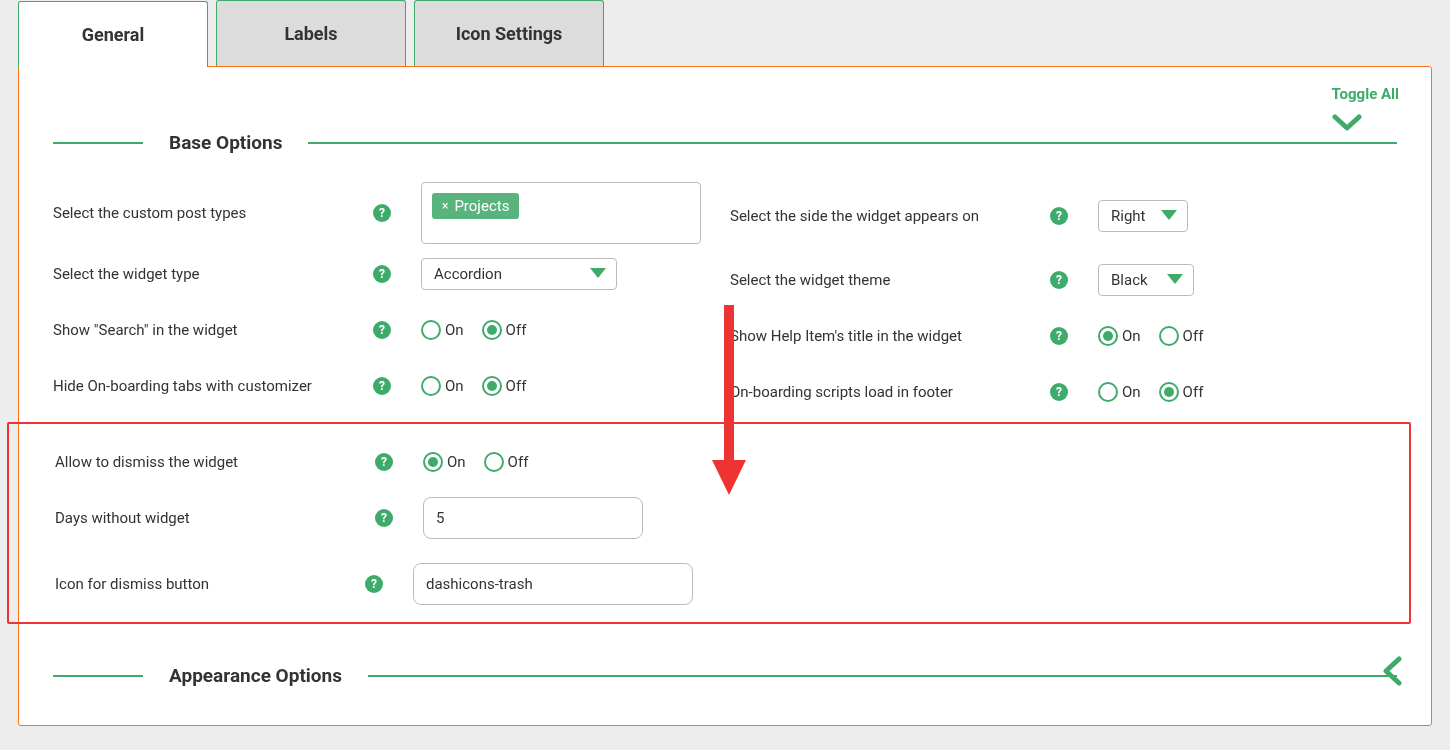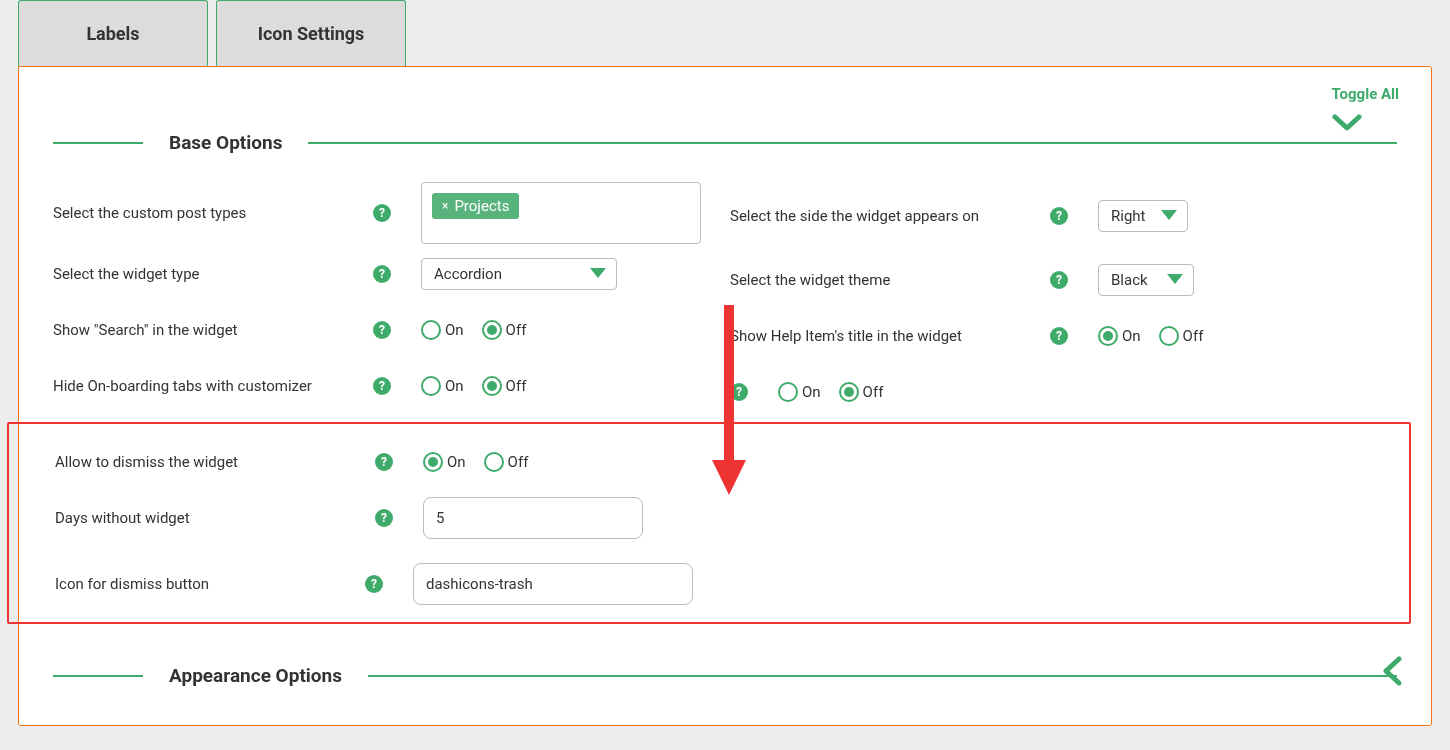--- a/index.html
+++ b/index.html
@@ -209,20 +209,21 @@
   }
 
   svg { display:block; }
 </style>
 </head>
 <body>
 
 
 
 <div class="tabs">
+  <div class="tab active">General</div>
   <div class="tab">Labels</div>
   <div class="tab">Icon Settings</div>
 </div>
 
 <div class="panel">
 
   <div class="toggle-all">
     <span>Toggle All</span>
     <span class="chev">
       <svg width="30" height="20" viewBox="0 0 30 20">
@@ -329,20 +330,21 @@
         <span class="help">?</span>
         <div class="radio-group">
           <span class="radio checked"></span>
           <span class="radio-label">On</span>
           <span class="radio"></span>
           <span class="radio-label">Off</span>
         </div>
       </div>
 
       <div class="row">
+        <span class="label">On-boarding scripts load in footer</span>
         <span class="help">?</span>
         <div class="radio-group">
           <span class="radio"></span>
           <span class="radio-label">On</span>
           <span class="radio checked"></span>
           <span class="radio-label">Off</span>
         </div>
       </div>
 
     </div>

